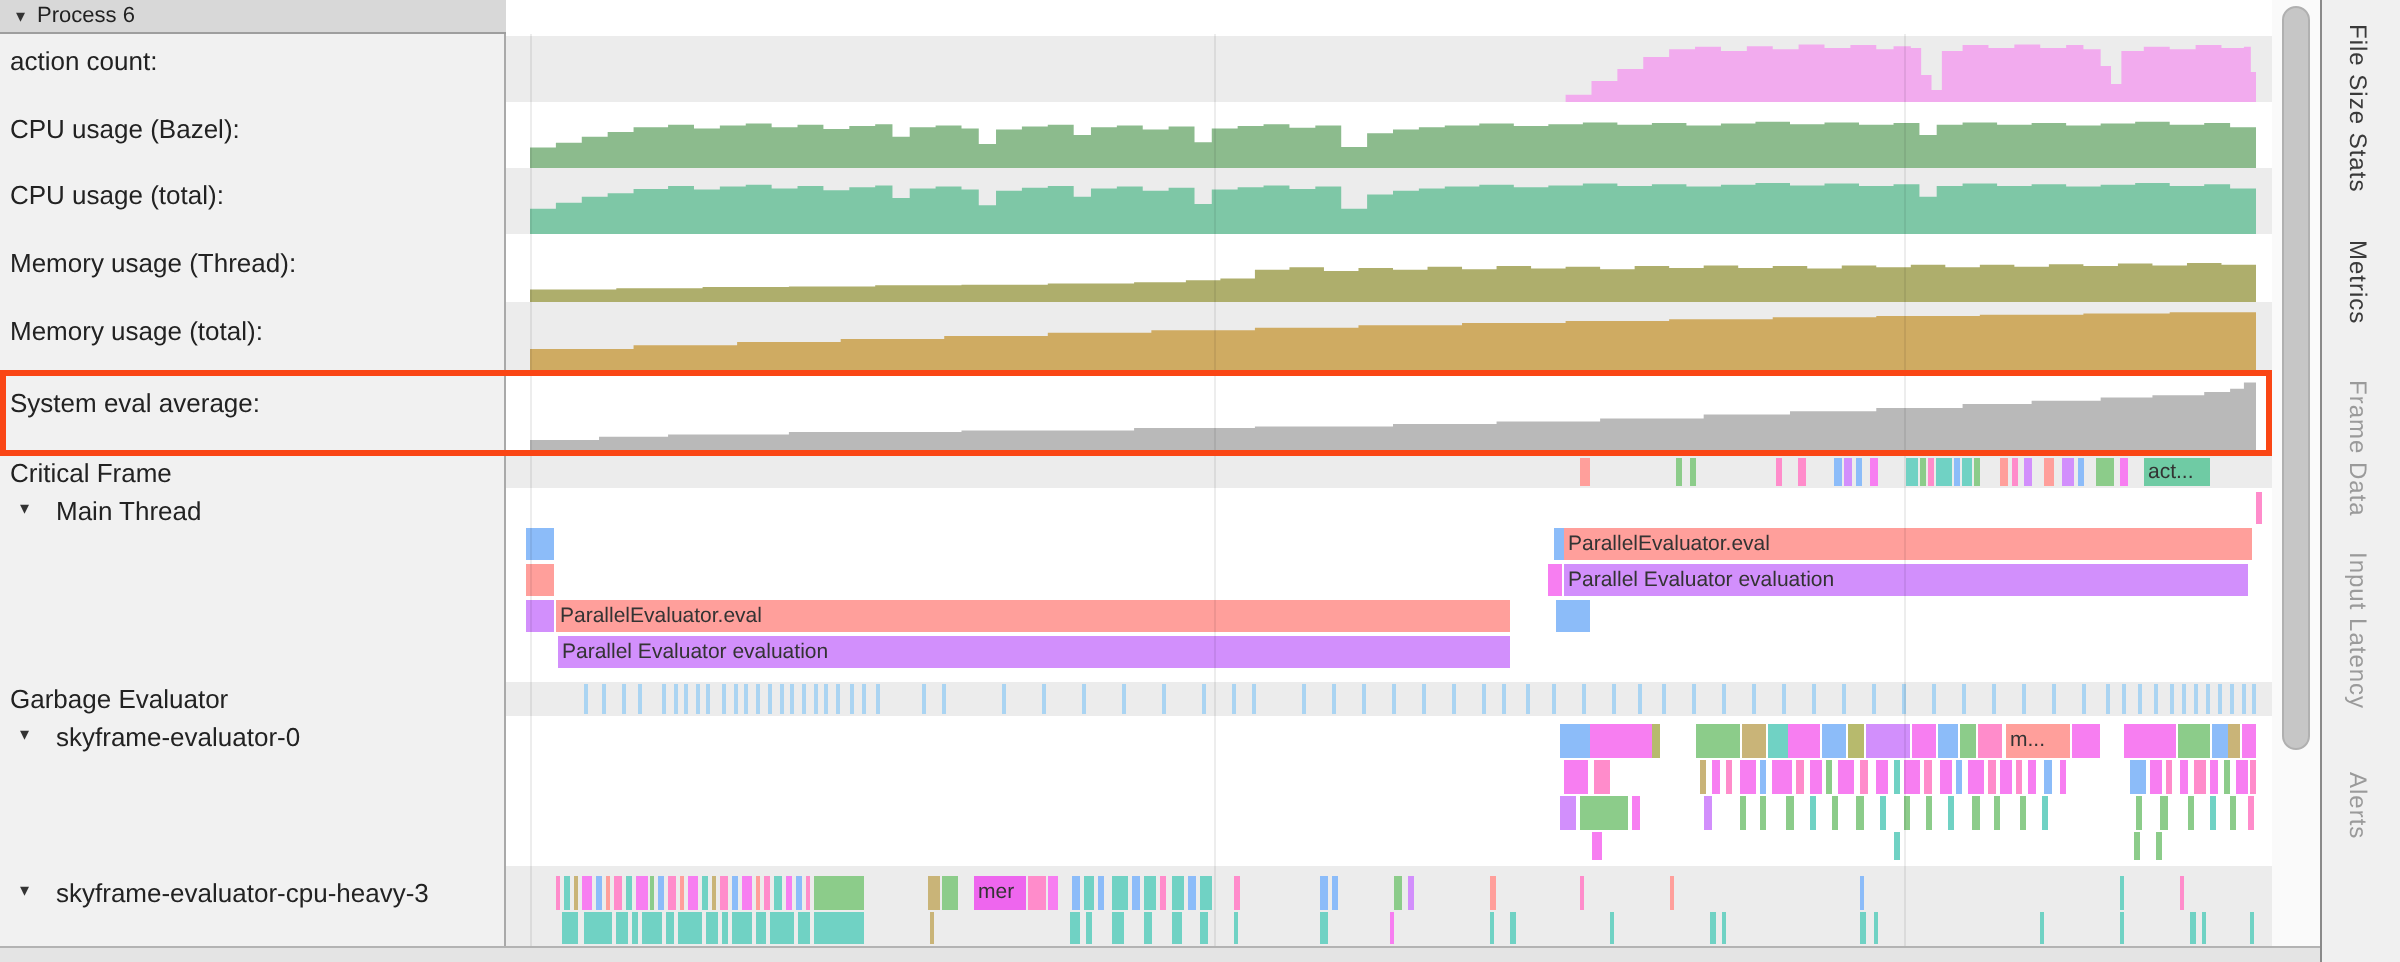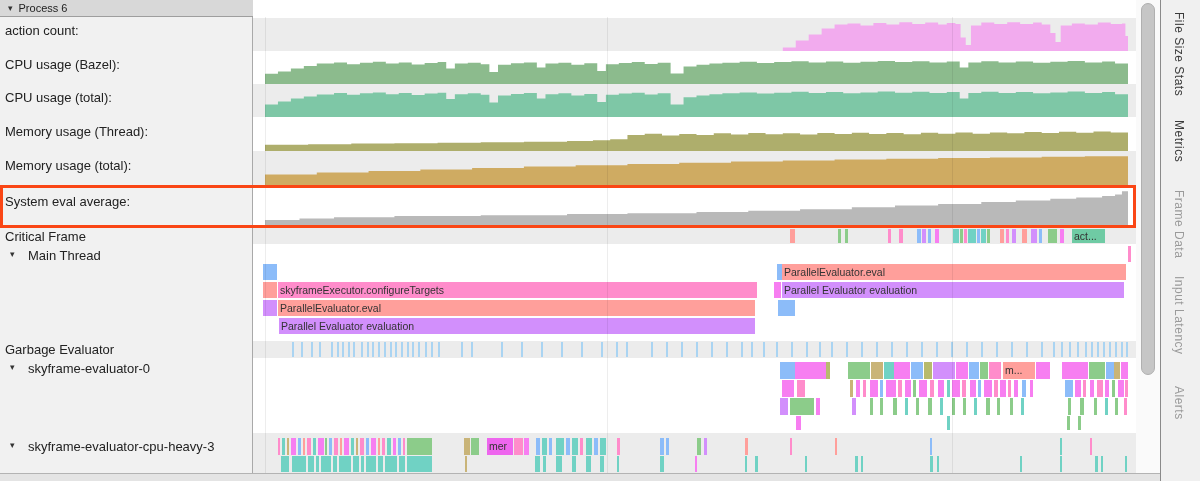--- a/index.html
+++ b/index.html
@@ -108,23 +108,20 @@
         <span style="line-height: 14px;">act...</span>
       </div>
       <div class="stripe" style="top: 244px; height: 97px; background: rgb(255, 255, 255);"></div>
       <div class="slice" style="left: 875px; width: 3px; top: 246px; height: 16px; background: rgb(255, 140, 203);"></div>
       <div class="slice" style="left: 10px; width: 14px; top: 264px; height: 16px; background: rgb(140, 188, 249);"></div>
       <div class="slice" style="left: 524px; width: 5px; top: 264px; height: 16px; background: rgb(140, 188, 249);"></div>
       <div class="slice" style="left: 529px; width: 344px; top: 264px; height: 16px; background: rgb(255, 159, 155);">
         <span style="line-height: 16px;">ParallelEvaluator.eval</span>
       </div>
       <div class="slice" style="left: 10px; width: 14px; top: 282px; height: 16px; background: rgb(255, 159, 155);"></div>
-      <div class="slice" style="left: 25px; width: 479px; top: 282px; height: 16px; background: rgb(255, 140, 203);">
-        <span style="line-height: 16px;">skyframeExecutor.configureTargets</span>
-      </div>
       <div class="slice" style="left: 521px; width: 7px; top: 282px; height: 16px; background: rgb(247, 126, 241);"></div>
       <div class="slice" style="left: 529px; width: 342px; top: 282px; height: 16px; background: rgb(210, 143, 252);">
         <span style="line-height: 16px;">Parallel Evaluator evaluation</span>
       </div>
       <div class="slice" style="left: 10px; width: 14px; top: 300px; height: 16px; background: rgb(210, 143, 252);"></div>
       <div class="slice" style="left: 25px; width: 477px; top: 300px; height: 16px; background: rgb(255, 159, 155);">
         <span style="line-height: 16px;">ParallelEvaluator.eval</span>
       </div>
       <div class="slice" style="left: 525px; width: 17px; top: 300px; height: 16px; background: rgb(140, 188, 249);"></div>
       <div class="slice" style="left: 26px; width: 476px; top: 318px; height: 16px; background: rgb(210, 143, 252);">

